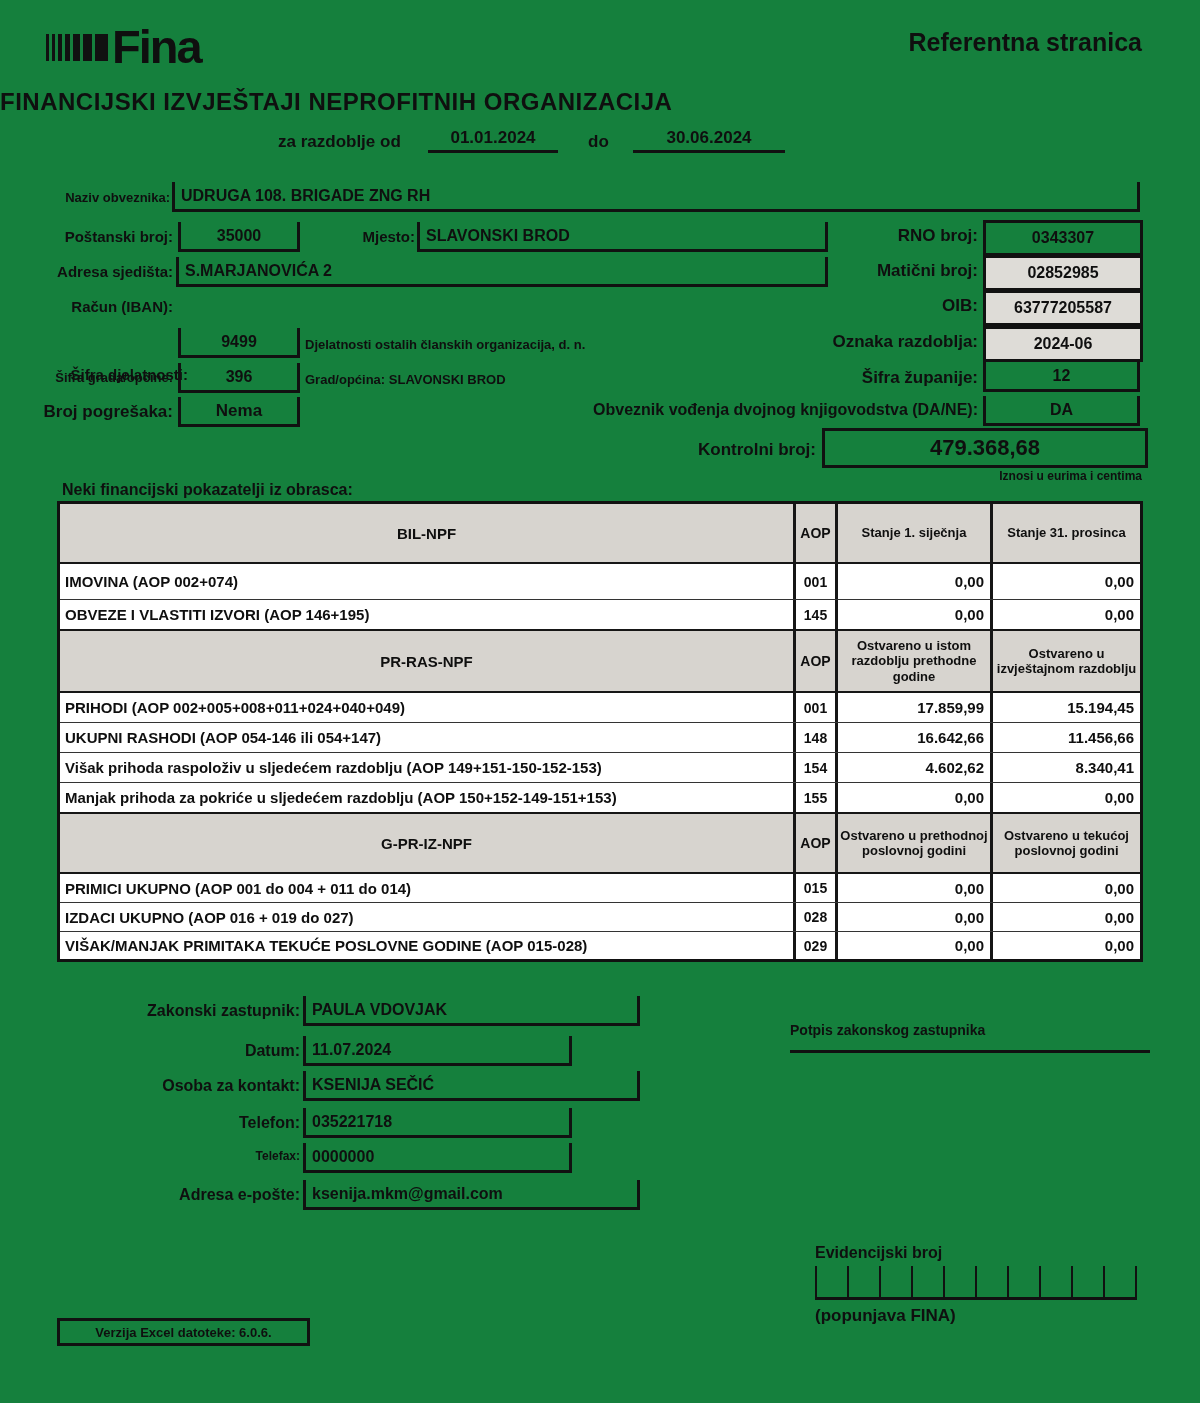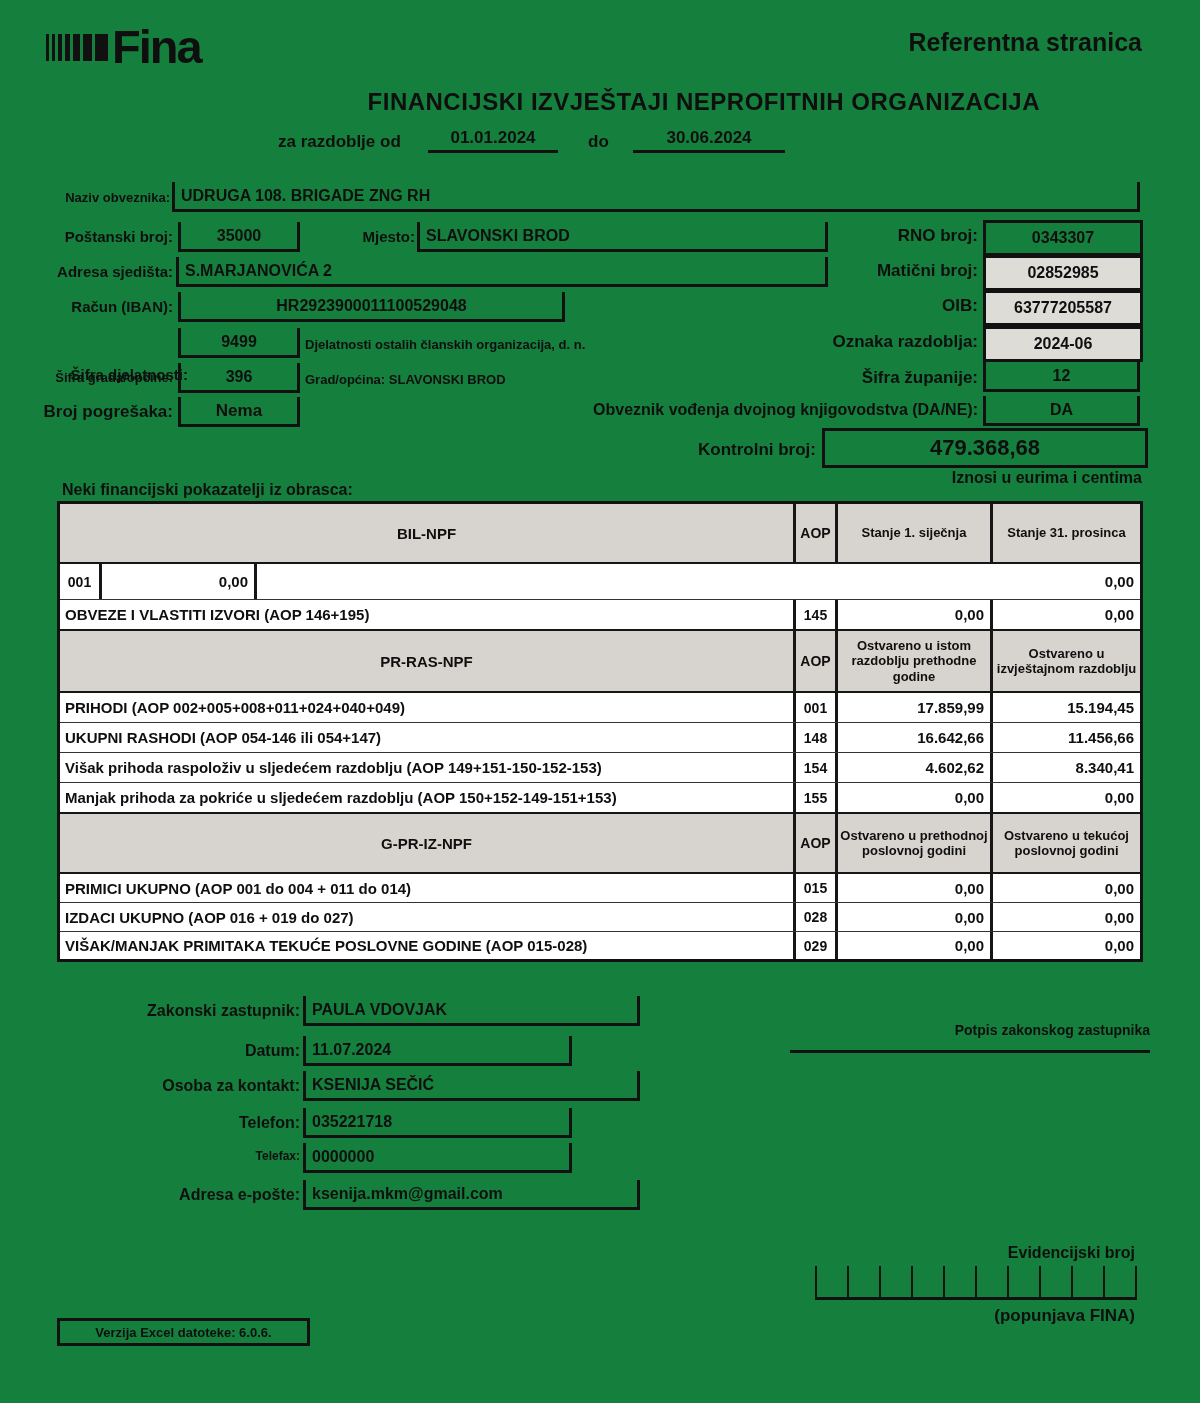--- a/index.html
+++ b/index.html
@@ -3,21 +3,21 @@
 <meta charset="utf-8">
 <style>
   html,body{margin:0;padding:0;background:#ffffff;}
   .page{
     position:relative;width:1200px;height:1403px;background:#15803d;
     font-family:"Liberation Sans","DejaVu Sans",sans-serif;color:#0f0f0f;
     font-weight:700;overflow:hidden;
   }
   .abs{position:absolute;}
   .r{text-align:right;}
-  .c{text-align:right;}
+  .c{text-align:left;}
   
   .logo{display:flex;align-items:center;gap:4px;}
   .logo-bars{display:flex;align-items:center;gap:3px;height:46px;}
   .logo-bars span{display:block;background:#111;height:27px;}
   .logo-text{font-size:47px;font-weight:800;letter-spacing:-2px;line-height:46px;}
   .page-label{font-size:25px;font-weight:800;}
   .form-title{font-size:24px;font-weight:800;letter-spacing:0.5px;}
   .period{font-size:17px;}
   .dateline{border-bottom:3px solid #111;font-size:17px;text-align:center;padding-bottom:2px;}
   
@@ -101,23 +101,20 @@
   <div class="abs lbl r" style="left:40px;top:263px;width:133px;">Adresa sjedišta:</div>
   <div class="abs fbox" style="left:176px;top:257px;width:652px;">
       <span class="v">S.MARJANOVIĆA 2</span>
     </div>
   <div class="abs lbl-lg r" style="left:850px;top:261px;width:128px;">Matični broj:</div>
   <div class="abs fbox full shaded center" style="left:983px;top:255px;width:160px;">
       <span class="v">02852985</span>
     </div>
 
   <div class="abs lbl r" style="left:40px;top:298px;width:133px;">Račun (IBAN):</div>
-  <div class="abs fbox center" style="left:178px;top:292px;width:387px;">
-      <span class="v">HR2923900011100529048</span>
-    </div>
   <div class="abs lbl-lg r" style="left:850px;top:296px;width:128px;">OIB:</div>
   <div class="abs fbox full shaded center" style="left:983px;top:290px;width:160px;">
       <span class="v">63777205587</span>
     </div>
 
   <div class="abs lbl r" style="left:55px;top:334px;width:133px;margin-top:32px;">Šifra djelatnosti:</div>
   <div class="abs fbox center" style="left:178px;top:328px;width:122px;">
       <span class="v">9499</span>
     </div>
   <div class="abs lbl-sm" style="left:305px;top:337px;">Djelatnosti ostalih članskih organizacija, d. n.</div>
@@ -143,32 +140,33 @@
   <div class="abs lbl-lg r" style="left:520px;top:401px;width:458px;font-size:16px;">Obveznik vođenja dvojnog knjigovodstva (DA/NE):</div>
   <div class="abs fbox center" style="left:983px;top:396px;width:157px;">
       <span class="v">DA</span>
     </div>
 
   <div class="abs lbl-lg r" style="left:640px;top:440px;width:176px;">Kontrolni broj:</div>
   <div class="abs kbox" style="left:822px;top:428px;width:326px;">
       <span class="v">479.368,68</span>
     </div>
 
-  <div class="abs r" style="left:842px;top:469px;width:300px;font-size:16px;">Iznosi u eurima i centima</div>
+  <div class="abs r" style="left:842px;top:469px;width:300px;font-size:12px;">Iznosi u eurima i centima</div>
   <div class="abs" style="left:62px;top:481px;font-size:16px;">Neki financijski pokazatelji iz obrasca:</div>
 
   <div class="abs ftable" style="left:57px;top:501px;width:1086px;">
 
     <div class="t-row t-head first" style="height:58px;">
       <div class="cell c-desc">BIL-NPF</div>
       <div class="cell c-aop">AOP</div>
       <div class="cell c-v1">Stanje 1. siječnja</div>
       <div class="cell c-v2">Stanje 31. prosinca</div>
     </div>
     <div class="t-row" style="height:37px;">
+      <div class="cell c-desc">IMOVINA (AOP 002+074)</div>
       <div class="cell c-aop">001</div>
       <div class="cell c-v1">0,00</div>
       <div class="cell c-v2">0,00</div>
     </div>
     <div class="t-row sep" style="height:30px;">
       <div class="cell c-desc">OBVEZE I VLASTITI IZVORI (AOP 146+195)</div>
       <div class="cell c-aop">145</div>
       <div class="cell c-v1">0,00</div>
       <div class="cell c-v2">0,00</div>
     </div>

